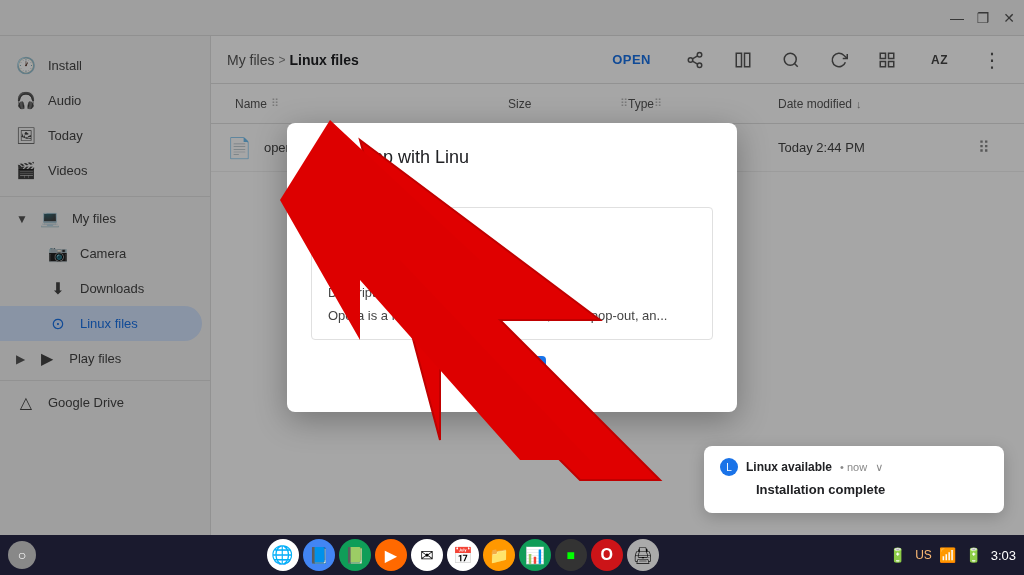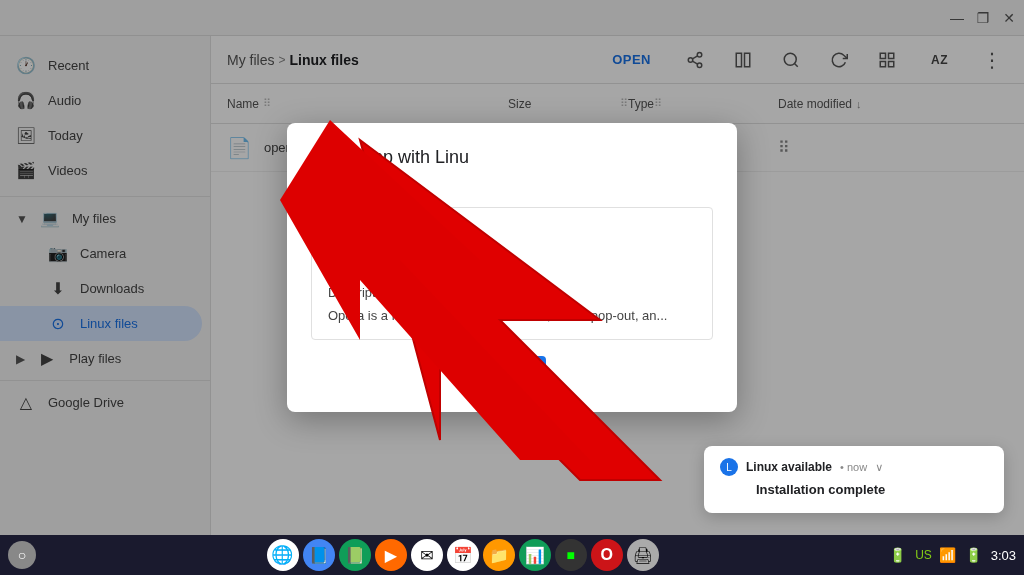--- a/index.html
+++ b/index.html
@@ -168,21 +168,21 @@
     .table-header {
       display: grid;
       grid-template-columns: 1fr 120px 150px 200px 30px;
       padding: 0 16px;
       height: 40px;
       align-items: center;
       border-bottom: 1px solid #e0e0e0;
       color: #555;
       font-size: 12px;
     }
-    .col-name { display: flex; align-items: center; gap: 4px; }
+    .col-name { display: flex; align-items: center; gap: 4px; margin-left: 8px; }
 
     
     .table-row {
       display: grid;
       grid-template-columns: 1fr 120px 150px 200px 30px;
       padding: 0 16px;
       height: 48px;
       align-items: center;
       border-bottom: 1px solid #f0f0f0;
       font-size: 13px;
@@ -396,21 +396,21 @@
       <div class="title-bar-btn">✕</div>
     </div>
   </div>
 
   <div class="content-area">
 
     <div class="sidebar">
       <div class="sidebar-section">
         <div class="sidebar-item">
           <span class="icon">🕐</span>
-          <span>Recent</span>
+          <span>Install</span>
         </div>
         <div class="sidebar-item">
           <span class="icon">🎧</span>
           <span>Audio</span>
         </div>
         <div class="sidebar-item">
           <span class="icon">🖼</span>
           <span>Today</span>
         </div>
         <div class="sidebar-item">
@@ -522,20 +522,21 @@
         <div></div>
       </div>
 
       <div class="table-row">
         <div class="file-name-cell">
           <span class="file-icon">📄</span>
           <span>opera-stable_77...</span>
         </div>
         <div></div>
         <div>DEB file</div>
+        <div>Today 2:44 PM</div>
         <div style="color:#888;font-size:16px;cursor:pointer;">⠿</div>
       </div>
 
     </div>
   </div>
 </div>
 
 <div class="modal-overlay">
   <div class="modal">
     <div class="modal-title">Install app with Linu</div>
@@ -604,18 +605,18 @@
     <div class="taskbar-app" style="background:#fff;font-size:16px;">✉</div>
     <div class="taskbar-app" style="background:#fff;font-size:16px;">📅</div>
     <div class="taskbar-app" style="background:#ff9800;font-size:16px;">📁</div>
     <div class="taskbar-app" style="background:#0f9d58;font-size:16px;">📊</div>
     <div class="taskbar-app" style="background:#333;font-size:14px;color:#0f0;">■</div>
     <div class="taskbar-app" style="background:#cc1418;font-size:16px;font-weight:bold;color:white;">O</div>
     <div class="taskbar-app" style="background:#aaa;font-size:16px;">🖨</div>
   </div>
   <div class="taskbar-right">
     <span style="font-size:14px;">🔋</span>
-    <span style="font-size:12px;color:#84cc16;">US</span>
+    <span style="font-size:12px;color:#fdba74;">US</span>
     <span style="font-size:14px;">📶</span>
     <span style="font-size:14px;">🔋</span>
     <span style="font-size:13px;color:white;font-weight:500;">3:03</span>
   </div>
 </div>
 
 </body></html>

